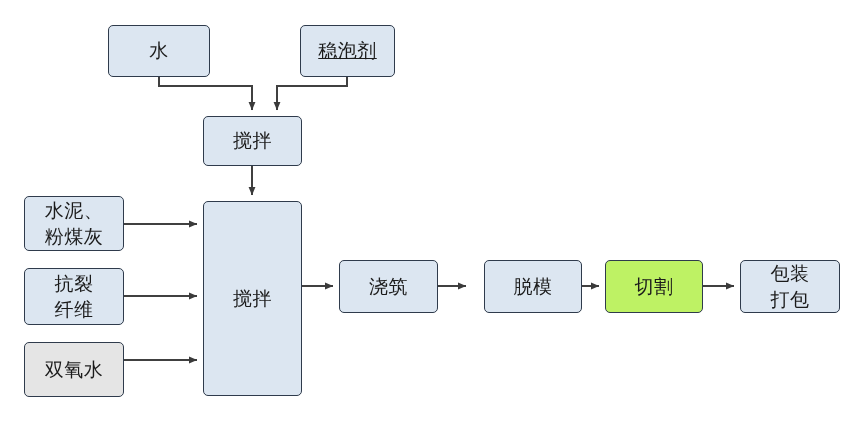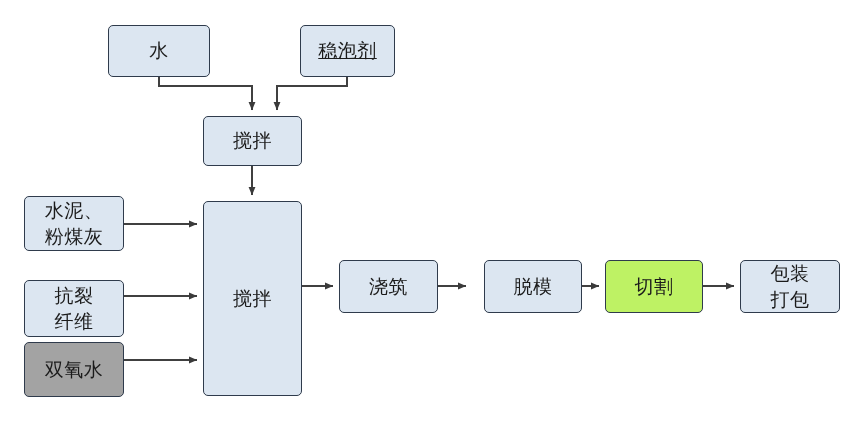--- a/index.html
+++ b/index.html
@@ -91,26 +91,26 @@
 
   <div class="node" id="node-mix-top" style="left: 203px; top: 116px; width: 99px; height: 50px; background: rgb(220, 230, 241); border-color: rgb(47, 59, 76); color: rgb(27, 27, 27);">
     <span class="node-label">搅拌</span>
   </div>
 
   <div class="node" id="node-cement" style="left: 24px; top: 196px; width: 100px; height: 55px; background: rgb(220, 230, 241); border-color: rgb(47, 59, 76); color: rgb(27, 27, 27);">
     <span class="node-label">水泥、
 粉煤灰</span>
   </div>
 
-  <div class="node" id="node-fiber" style="left: 24px; top: 268px; width: 100px; height: 57px; background: rgb(220, 230, 241); border-color: rgb(47, 59, 76); color: rgb(27, 27, 27); margin-top: 12px;">
+  <div class="node" id="node-fiber" style="left: 24px; top: 268px; width: 100px; height: 57px; background: rgb(220, 230, 241); border-color: rgb(47, 59, 76); color: rgb(27, 27, 27);">
     <span class="node-label">抗裂
 纤维</span>
   </div>
 
-  <div class="node" id="node-peroxide" style="left: 24px; top: 342px; width: 100px; height: 55px; background: #a3a3a3; border-color: rgb(47, 59, 76); color: rgb(27, 27, 27);">
+  <div class="node" id="node-peroxide" style="left: 24px; top: 342px; width: 100px; height: 55px; background: #e5e5e5; border-color: rgb(47, 59, 76); color: rgb(27, 27, 27);">
     <span class="node-label">双氧水</span>
   </div>
 
   <div class="node" id="node-mix-main" style="left: 203px; top: 201px; width: 99px; height: 195px; background: rgb(220, 230, 241); border-color: rgb(47, 59, 76); color: rgb(27, 27, 27);">
     <span class="node-label">搅拌</span>
   </div>
 
   <div class="node" id="node-casting" style="left: 339px; top: 260px; width: 99px; height: 53px; background: rgb(220, 230, 241); border-color: rgb(47, 59, 76); color: rgb(27, 27, 27); text-align: right;">
     <span class="node-label">浇筑</span>
   </div>

